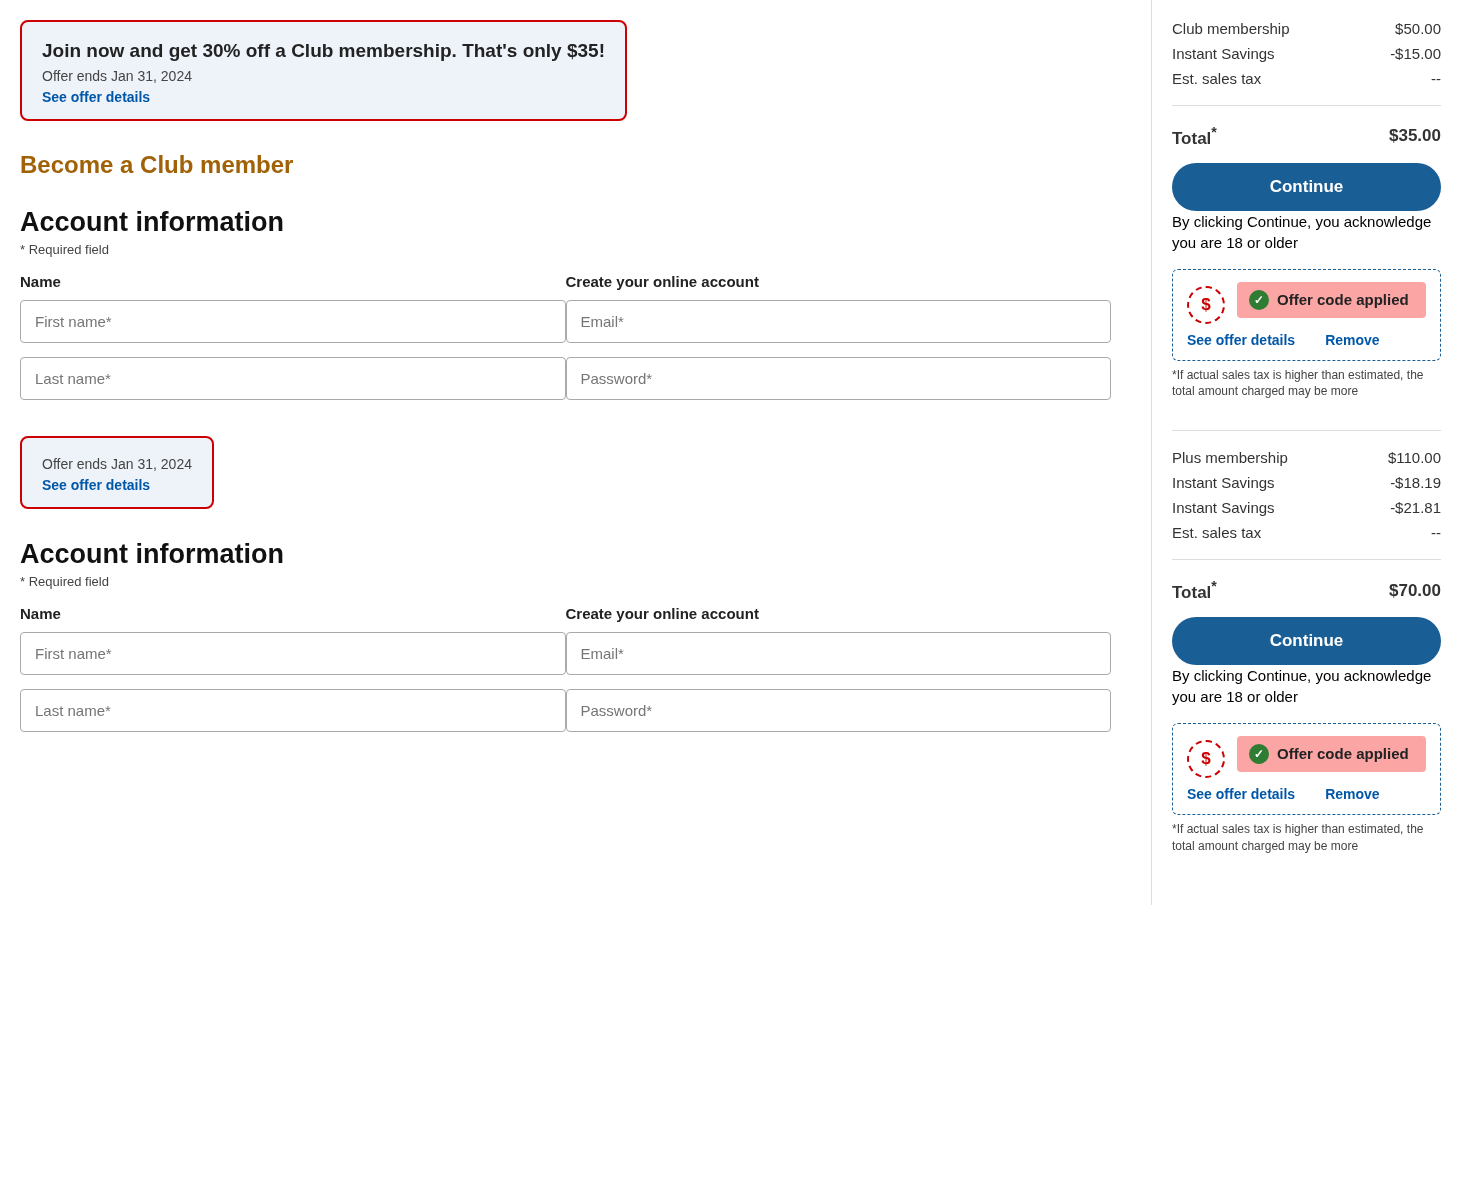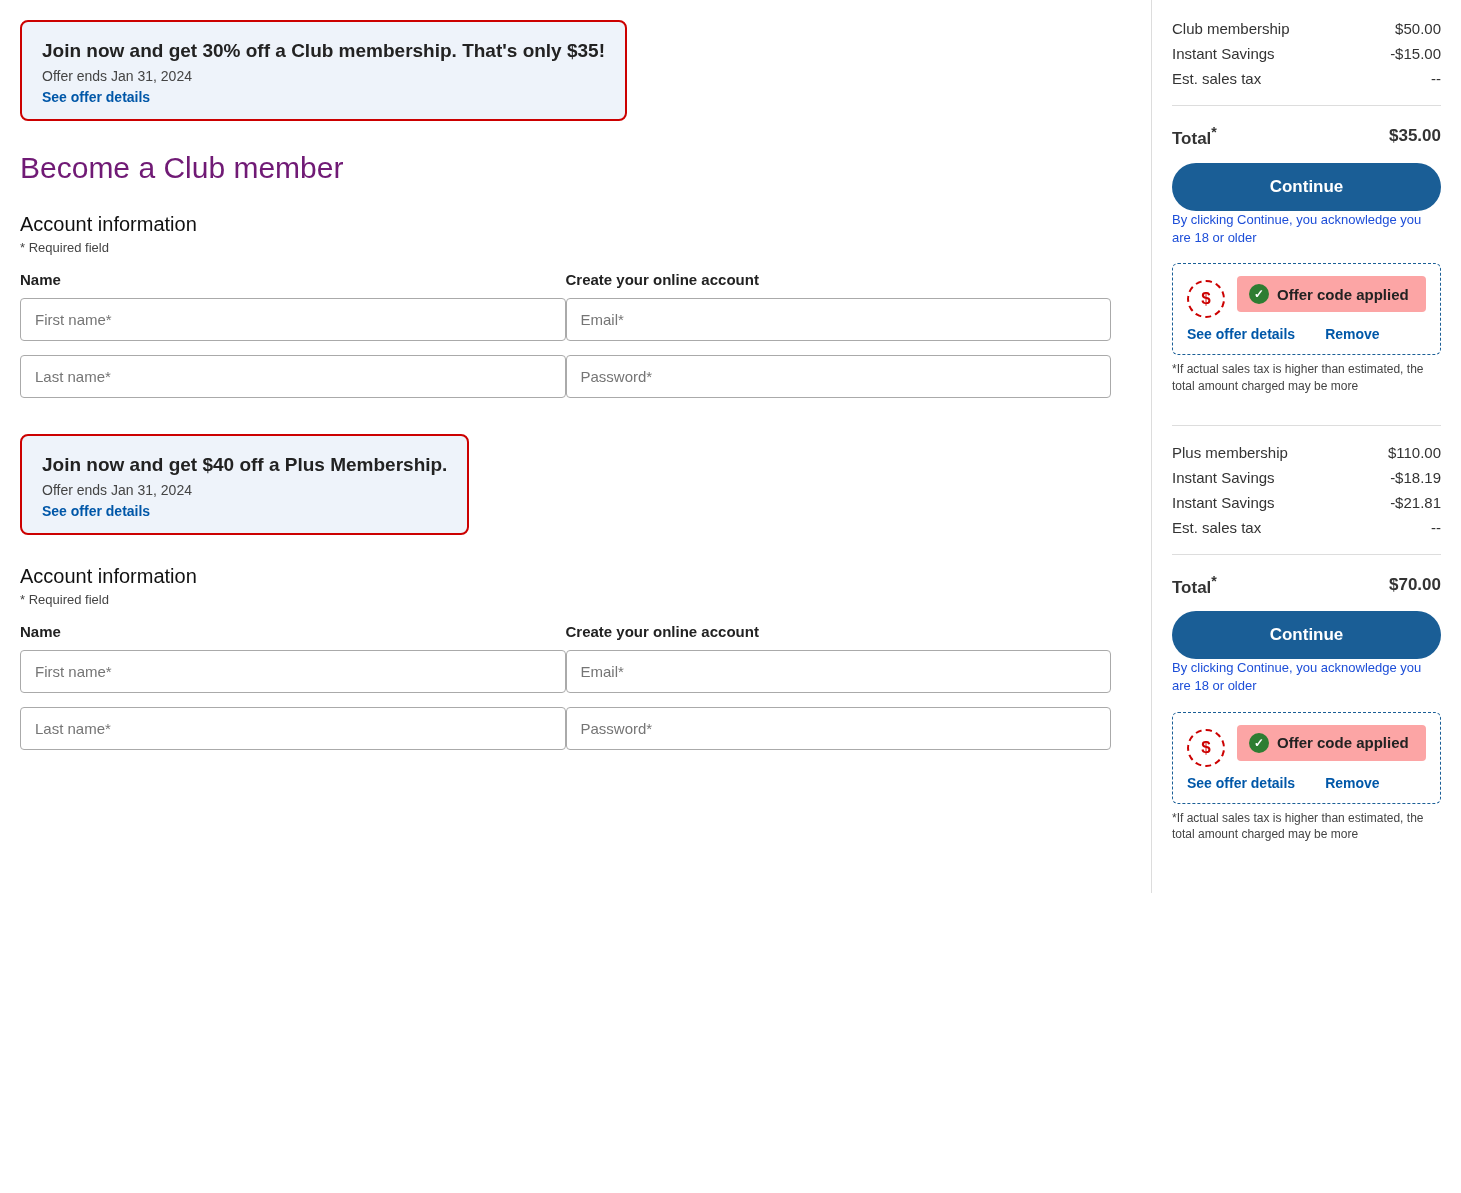--- a/index.html
+++ b/index.html
@@ -31,28 +31,28 @@
     }
     .offer-banner .see-details {
       color: #0057a8;
       font-size: 14px;
       font-weight: bold;
       cursor: pointer;
       text-decoration: none;
     }
 
     .section-title {
-      font-size: 30px;
-      font-weight: normal;
-      color: #701a75;
+      font-size: 24px;
+      font-weight: bold;
+      color: #a16207;
       margin-bottom: 28px;
     }
     .account-info-title {
-      font-size: 20px;
-      font-weight: normal;
+      font-size: 27px;
+      font-weight: bold;
       color: #111;
       margin-bottom: 4px;
     }
     .required-field {
       font-size: 13px;
       color: #444;
       margin-bottom: 16px;
     }
     .field-label {
       font-size: 15px;
@@ -103,22 +103,22 @@
       background: #1a5e96;
       color: #fff;
       border: none;
       border-radius: 30px;
       padding: 14px;
       font-size: 17px;
       font-weight: bold;
       cursor: pointer;
     }
     .sidebar-disclaimer {
-      font-size: 13px;
-      color: #1d4ed8;
+      font-size: 15px;
+      color: #000000;
       margin-bottom: 16px;
       line-height: 1.4;
     }
     .offer-code-box {
       border: 1.5px dashed #1a5e96;
       border-radius: 6px;
       padding: 12px 14px;
       margin-bottom: 6px;
     }
     .offer-code-applied {
@@ -225,21 +225,20 @@
           <input type="email" style="margin-bottom: 14px;" placeholder="Email*">
           <input type="password" placeholder="Password*" style="">
         </div>
       </div>
     </div>
 
     <div class="section-divider"></div>
 
     <div>
       <div class="offer-banner">
-        <div class="headline">Join now and get $40 off a Plus Membership.</div>
         <div class="ends">Offer ends Jan 31, 2024</div>
         <a class="see-details">See offer details</a>
       </div>
 
 
       <div class="account-info-title">Account information</div>
       <div class="required-field">* Required field</div>
 
       <div class="form-row">
         <div class="form-col">

